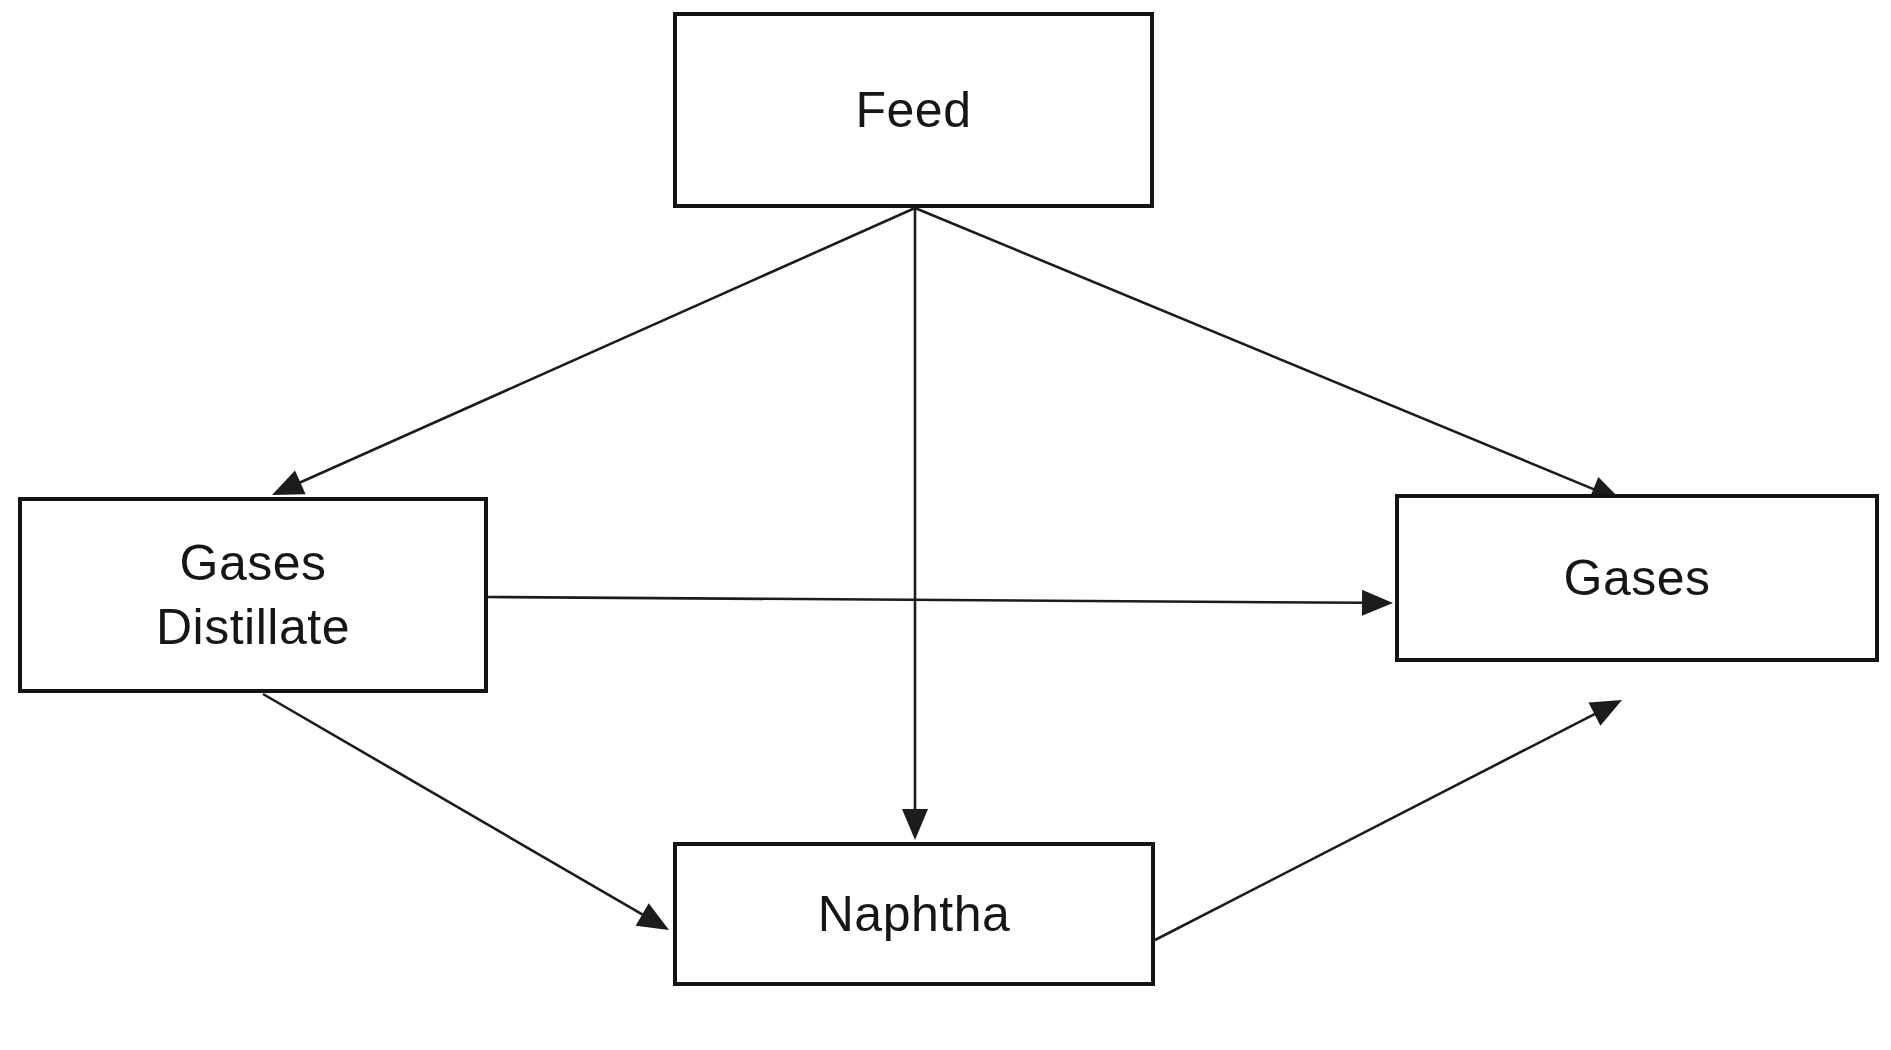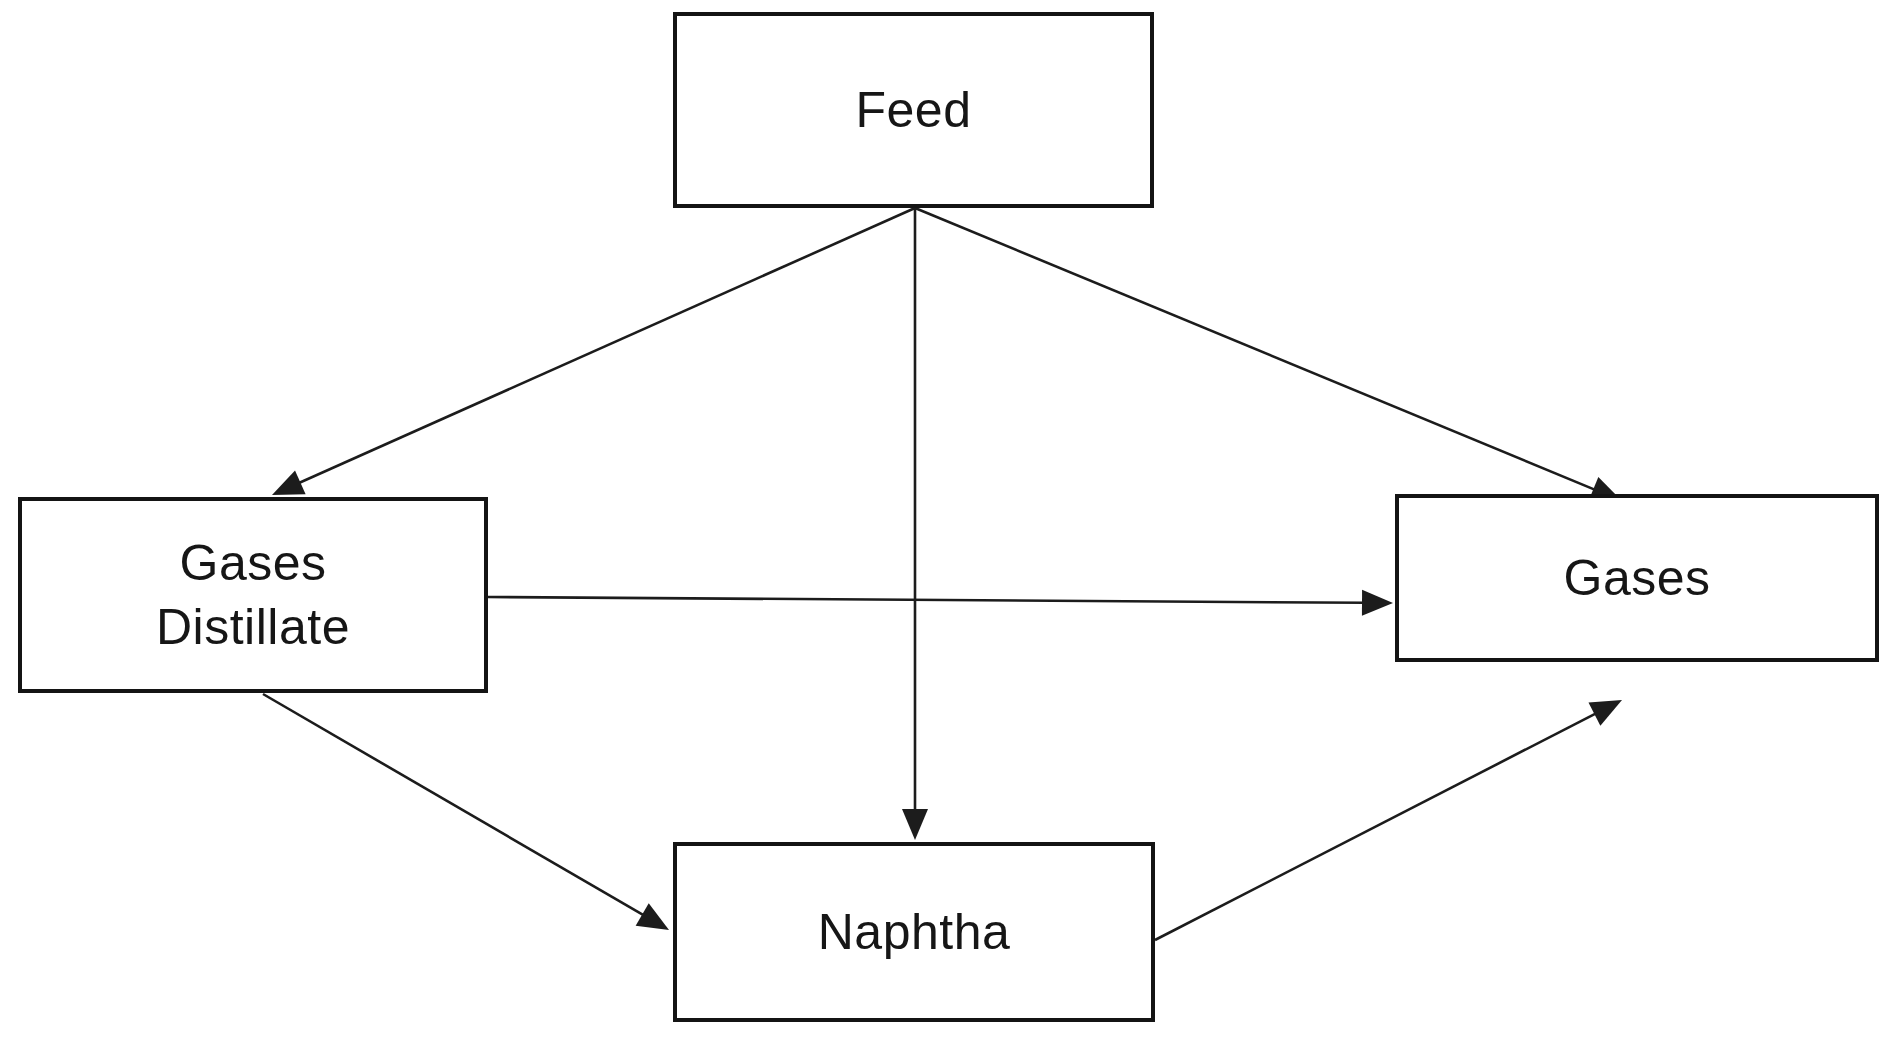--- a/index.html
+++ b/index.html
@@ -35,21 +35,21 @@
   .node-label {
     color: #161616;
     font-size: 50px;
     line-height: 1.28;
     letter-spacing: 0.5px;
     white-space: pre-line;
   }
   .node-feed   { left: 673px;  top: 12px;  width: 481px; height: 196px; }
   .node-md     { left: 18px;   top: 497px; width: 470px; height: 196px; }
   .node-gases  { left: 1395px; top: 494px; width: 484px; height: 168px; }
-  .node-naph   { left: 673px;  top: 842px; width: 482px; height: 180px; }
+  .node-naph   { left: 673px;  top: 842px; width: 482px; height: 144px; }
   .node-md .node-label { max-width: 330px; }
 </style>
 </head>
 <body>
 
 <div class="canvas">
 
   <svg class="edges-layer" id="edges-layer" viewBox="0 0 1891 1050" xmlns="http://www.w3.org/2000/svg">
       <g>
         <line x1="915" y1="208" x2="296.6554874125432" y2="483.99514014401257" stroke="#1c1c1c" stroke-width="2.6"></line>

